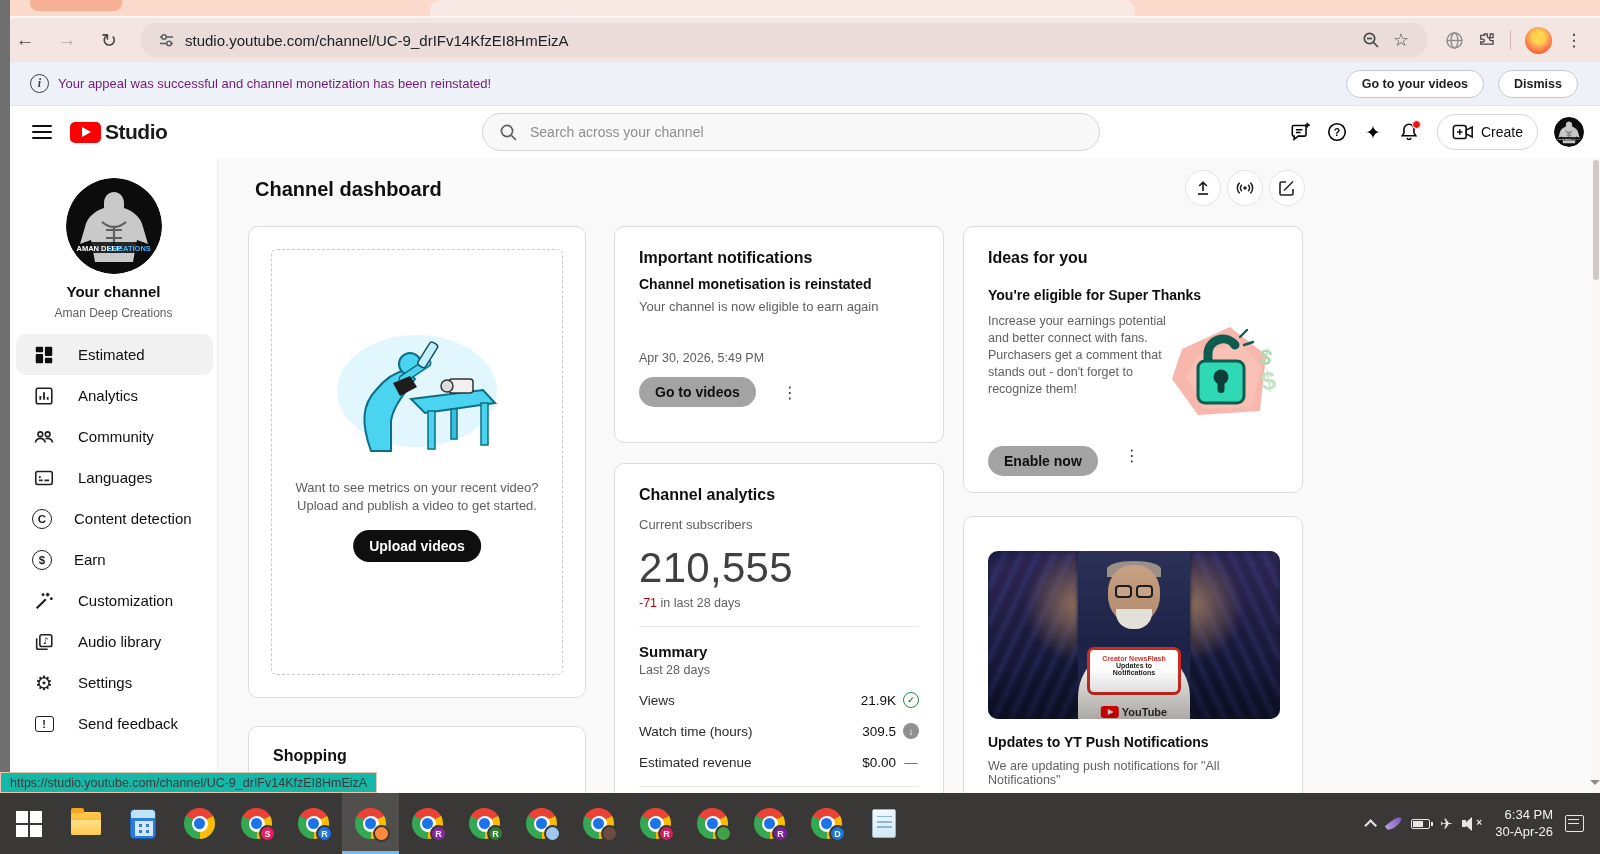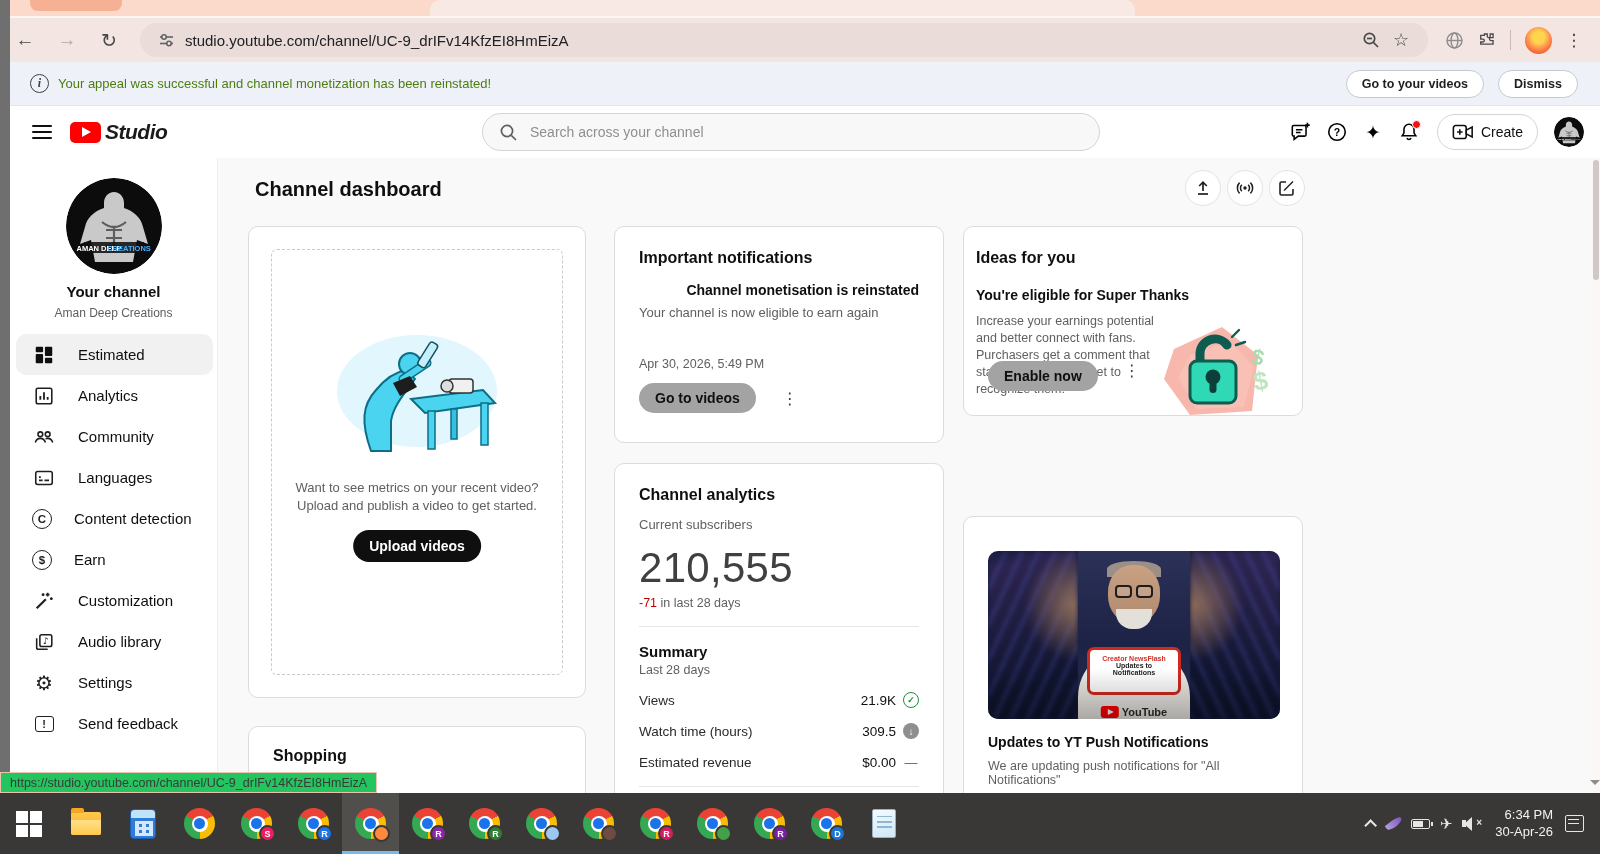--- a/index.html
+++ b/index.html
@@ -21,33 +21,33 @@
   .star { font-size:18px; color:#4a4a4a; }
   .tb-right { display:flex; align-items:center; margin-right:10px; }
   .tb-ic { width:32px; height:32px; display:flex; align-items:center; justify-content:center; }
   .tb-sep { width:1px; height:20px; background:#cdb8b2; margin:0 8px; }
   .tb-avatar { width:27px; height:27px; border-radius:50%; background:radial-gradient(circle at 50% 38%, #ffd54f 0 28%, #ff8a50 55%, #e64a19 90%); margin:0 6px; }
   .kebab { font-size:17px; color:#3c3c3c; letter-spacing:0; }
 
   
   .infobar { position:absolute; left:0; top:62px; width:1600px; height:44px; background:#eef2f8; border-bottom:1px solid #e2e6eb; display:flex; align-items:center; }
   .info-circ { width:19px; height:19px; border:1.6px solid #3c4043; border-radius:50%; display:flex; align-items:center; justify-content:center; font-size:12px; font-weight:700; color:#3c4043; margin:0 9px 0 30px; font-family:"Liberation Serif", serif; font-style:italic; }
-  .infobar-text { font-size:13px; color:#4d7c0f;text-align:right; }
+  .infobar-text { font-size:13px; color:#701a75;text-align:right; }
   .infobar-spacer { flex:1; }
   .chip-btn { height:28px; padding:4px 15px; border:1px solid #c6cacf; border-radius:15px; background:#fff; font-size:12.5px; font-weight:700; color:#1f1f1f; display:flex; align-items:center; margin-right:14px; }
   .chip-btn.last { margin-right:22px; }
 
   
   .studio-header { position:absolute; left:0; top:106px; width:1600px; height:52px; background:#fff; display:flex; align-items:center; z-index:5; }
   .hamburger { width:20px; margin-left:32px; cursor:pointer; }
   .hamburger div { height:2px; background:#0f0f0f; margin:4px 0; border-radius:1px; }
   .yt-logo { display:flex; align-items:center; margin-left:18px; }
   .yt-play { width:31px; height:21px; background:#f00; border-radius:5px; position:relative; }
   .yt-play::after { content:""; position:absolute; left:12px; top:5.5px; border-left:9px solid #fff; border-top:5px solid transparent; border-bottom:5px solid transparent; }
-  .yt-word { font-size:21px; font-weight:700; letter-spacing:-0.5px; color:#1b1b1b; margin-left:4px;font-style:italic; }
+  .yt-word { font-size:21px; font-weight:700; letter-spacing:-0.5px; color:#1b1b1b; margin-left:4px; }
   .search-pill { position:absolute; left:482px; top:7px; width:618px; height:38px; border:1px solid #d5d5d5; background:#f8f8f8; border-radius:19px; display:flex; align-items:center; padding:0 16px; }
   .search-pill .ph { font-size:14px; color:#8f8f8f; margin-left:12px; }
   .sh-right { position:absolute; right:16px; top:0; height:52px; display:flex; align-items:center; }
   .sh-ic { width:36px; height:36px; display:flex; align-items:center; justify-content:center; position:relative; }
   .sparkle { font-size:19px; color:#030303; }
   .bell-dot { position:absolute; top:6px; right:6px; width:9px; height:9px; background:#ec1313; border:1.5px solid #fff; border-radius:50%; }
   .create-btn { height:36px; border:1px solid #d5d5d5; border-radius:18px; background:#fff; display:flex; align-items:center; padding:0 14px; margin:0 10px; }
   .create-btn span.txt { font-size:14px; font-weight:500; color:#0f0f0f; margin-left:7px; }
   .hdr-avatar { width:30px; height:30px; border-radius:50%; overflow:hidden; margin-left:6px; }
 
@@ -79,21 +79,21 @@
   .illus-wrap { position:absolute; left:0; right:0; top:92px; display:flex; justify-content:center; }
   .up-text { position:absolute; left:0; right:0; top:252px; text-align:center; font-size:13px; color:#606060; line-height:18px; }
   .upload-btn { position:absolute; left:50%; transform:translateX(-50%); top:303px; height:32px; background:#0f0f0f; color:#fff; border:none; border-radius:16px; padding:0 16px; font-size:14px; font-weight:700; font-family:"Liberation Sans",sans-serif; cursor:pointer; }
 
   
   .shopping-card { left:30px; top:568px; width:338px; height:110px; padding:20px 24px; }
   .muted-12 { font-size:12px; color:#606060; margin-top:6px; }
 
   
   .notif-card { left:396px; top:68px; width:330px; height:217px; padding:22px 24px; }
-  .notif-item-title { font-size:14px; font-weight:700; margin-top:15px;text-align:right; }
+  .notif-item-title { font-size:14px; font-weight:700; margin-top:9px; }
   .notif-body { font-size:13px; color:#606060; margin-top:7px; }
   .notif-date { font-size:12.5px; color:#606060; margin-top:37px; }
   .pill-row { display:flex; align-items:center; margin-top:12px; }
   .gray-pill { height:30px; border:none; background:#a3a3a3; border-radius:16px; padding:0 16px; font-size:14px; font-weight:700; color:#0f0f0f; font-family:"Liberation Sans",sans-serif; cursor:pointer; }
   .kebab-sm { font-size:16px; color:#3c3c3c; margin-left:26px; cursor:pointer; }
 
   
   .analytics-card { left:396px; top:305px; width:330px; height:345px; padding:22px 24px; }
   .sub-label { font-size:13px; color:#606060; margin-top:13px; }
   .sub-count { font-size:42px; font-weight:400; color:#404040; margin-top:12px; letter-spacing:0.3px; }
@@ -103,26 +103,26 @@
   .sec-title { font-size:15px; font-weight:700; margin-top:16px; }
   .sec-sub { font-size:12.5px; color:#606060; margin-top:3px; }
   .sum-row { display:flex; align-items:center; margin-top:15px; font-size:13.5px; color:#2a2a2a; }
   .sum-row .val { margin-left:auto; color:#0f0f0f; }
   .tr-ic { margin-left:7px; width:16px; height:16px; display:flex; align-items:center; justify-content:center; }
   .tr-up { border:1.5px solid #1e8e3e; border-radius:50%; color:#1e8e3e; font-size:9px; font-weight:700; }
   .tr-down { background:#8f8f8f; border-radius:50%; color:#fff; font-size:10px; }
   .tr-flat { color:#606060; font-size:13px; }
 
   
-  .ideas-card { left:745px; top:68px; width:340px; height:190px; padding:22px 12px; }
+  .ideas-card { left:745px; top:68px; width:340px; height:267px; padding:22px 24px; }
   .ideas-item-title { font-size:14px; font-weight:700; margin-top:20px; }
   .ideas-flex { display:flex; margin-top:10px; }
   .ideas-body { width:182px; font-size:12.5px; color:#606060; line-height:17px; }
   .ideas-illus { margin-left:2px; margin-top:2px; }
-  .ideas-actions { position:absolute; left:24px; bottom:24px; display:flex; align-items:flex-start; }
+  .ideas-actions { position:absolute; left:24px; bottom:16px; display:flex; align-items:flex-start; }
 
   
   .insider-card { left:745px; top:358px; width:340px; height:300px; padding:22px 24px; }
   .ins-head { display:flex; align-items:center; }
   .pager { margin-left:auto; display:flex; align-items:center; }
   .pg-chev { font-size:20px; line-height:1; padding:0 7px; cursor:pointer; }
   .pg-chev.dim { color:#b9b9b9; }
   .pg-num { font-size:12.5px; color:#0f0f0f; }
   .thumb { position:relative; width:292px; height:168px; border-radius:10px; overflow:hidden; margin-top:12px; background:#141b3c; cursor:pointer; }
   .thumb .sideL, .thumb .sideR { position:absolute; top:0; bottom:0; width:90px; filter:blur(2px); }
@@ -141,21 +141,21 @@
   .th-sign .l2, .th-sign .l3 { font-size:7px; font-weight:700; color:#222; }
   .th-logo { position:absolute; left:50%; transform:translateX(-50%); bottom:1px; display:flex; align-items:center; }
   .th-logo .pb { width:18px; height:12px; background:#f00; border-radius:3px; position:relative; }
   .th-logo .pb::after { content:""; position:absolute; left:7px; top:3px; border-left:6px solid #fff; border-top:3px solid transparent; border-bottom:3px solid transparent; }
   .th-logo .wt { font-size:11px; font-weight:700; color:#2b2b2b; margin-left:3px; }
   .th-shade { position:absolute; inset:0; background:linear-gradient(rgba(0,0,0,0) 70%, rgba(0,0,0,.28)); }
   .ins-video-title { font-size:14px; font-weight:700; margin-top:15px; }
   .ins-video-body { font-size:12.5px; color:#606060; margin-top:9px; }
 
   
-  .status-url { position:absolute; left:0px; top:772px; height:21px; background:#22c55e; border:1px solid #ecc2b1; display:flex; align-items:center; padding:0 9px; font-size:12.5px; color:#3a3a3a; z-index:45; }
+  .status-url { position:absolute; left:0px; top:772px; height:21px; background:#14b8a6; border:1px solid #ecc2b1; display:flex; align-items:center; padding:0 9px; font-size:12.5px; color:#3a3a3a; z-index:45; }
 
   
   .scrollbar { position:absolute; right:0; top:158px; width:8px; height:635px; background:#faf7f6; z-index:30; }
   .sb-thumb { position:absolute; right:1px; top:2px; width:6px; height:120px; border-radius:3px; background:#cfc8c6; }
   .sb-arrow { position:absolute; right:0px; bottom:3px; width:0; height:0; border:5px solid transparent; border-top-color:#8f8b89; }
 
   
   .taskbar { position:absolute; left:0; top:793px; width:1600px; height:61px; background:#3a3836; display:flex; align-items:center; z-index:60; }
   .tb-slot { width:57px; height:61px; display:flex; align-items:center; justify-content:center; position:relative; cursor:pointer; }
   .tb-slot.active { background:#514f4c; box-shadow:inset 0 -3px 0 #76b9ed; }

